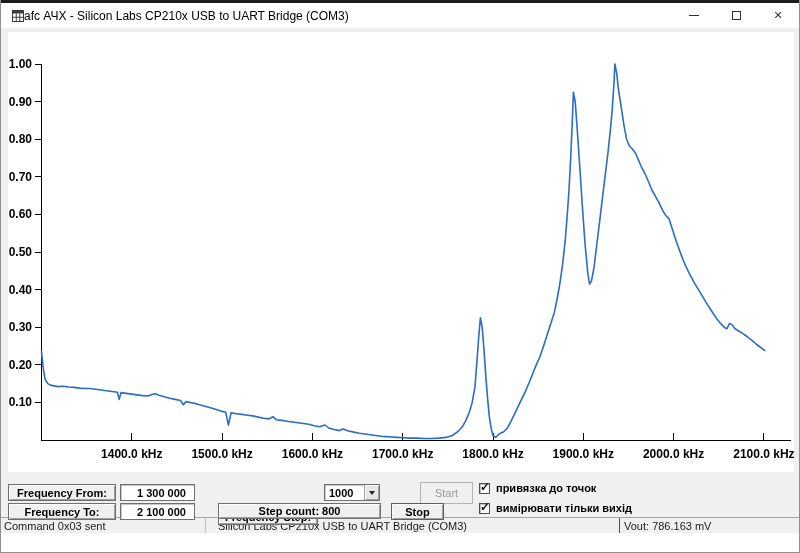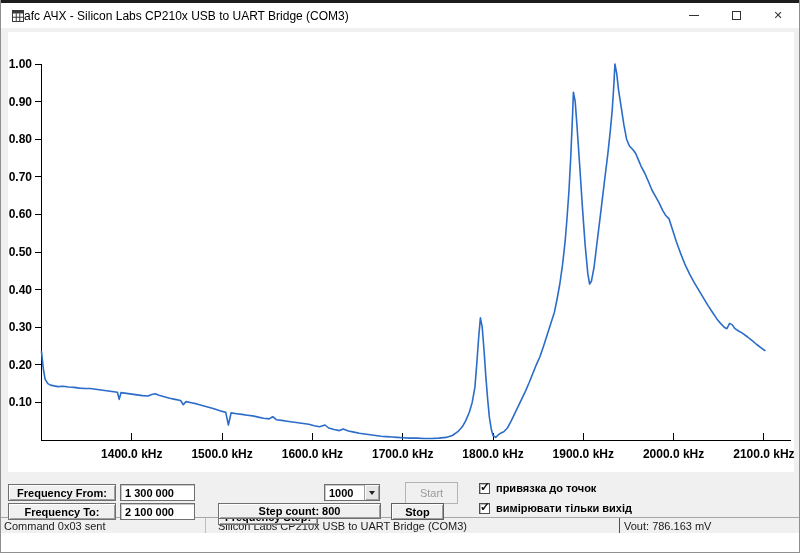--- a/index.html
+++ b/index.html
@@ -25,21 +25,21 @@
   .chart-svg { position:absolute; left:0; top:0; }
   
   .controls { position:relative; width:800px; height:45px; background:#f0f0f0;text-decoration:underline; }
   .lbl-btn { position:absolute; background:#f0f0f0; border:1px solid #6f6f6f;
              box-shadow:inset 1px 1px 0 #fdfdfd, inset -1px -1px 0 #9f9f9f;
              display:flex; align-items:center; justify-content:center;
              font-size:11px; font-weight:bold; color:#000; }
   .txt-input { position:absolute; background:#fff; border:1px solid #6f6f6f;
                box-shadow:inset 1px 1px 0 #c9c9c9;
                font-family:"Liberation Sans", sans-serif; font-size:11px; font-weight:bold; color:#000;
-               padding-left:4px; outline:none; }
+               padding-left:16px; outline:none; }
   .combo { position:absolute; background:#fff; border:1px solid #6f6f6f;
            box-shadow:inset 1px 1px 0 #c9c9c9; display:flex; align-items:center; }
   .combo-value { flex:1 1 auto; font-size:11px; font-weight:bold; padding-left:4px; }
   .combo-arrow-btn { flex:0 0 auto; width:15px; height:100%; background:#e6e6e6;
                      border-left:1px solid #9f9f9f; box-shadow:inset 1px 1px 0 #fbfbfb, inset -1px -1px 0 #9f9f9f;
                      display:flex; align-items:center; justify-content:center; }
   .combo-arrow { width:0; height:0; border-left:3px solid transparent; border-right:3px solid transparent; border-top:4px solid #222; }
   .btn-disabled { position:absolute; background:#f0f0f0; border:1px solid #b4b4b4;
                   display:flex; align-items:center; justify-content:center;
                   font-size:11px; color:#9a9a9a; }
@@ -142,21 +142,21 @@
 
     <div class="lbl-btn" style="left:217px; top:12px; width:100px; height:17px;margin-top:24px;">Frequency Step:</div>
     <div class="combo" style="left:323px; top:12px; width:56px; height:17px;">
       <span class="combo-value">1000</span>
       <span class="combo-arrow-btn">
         <span class="combo-arrow"></span>
       </span>
     </div>
     <div class="lbl-btn" style="left:217px; top:31px; width:163px; height:16px;">Step count: 800</div>
 
-    <div class="btn-disabled" style="left:404px; top:10px; width:53px; height:22px;">Start</div>
+    <div class="btn-disabled" style="left:419px; top:10px; width:53px; height:22px;">Start</div>
     <div class="btn-raised" style="left:390px; top:31px; width:53px; height:17px;">Stop</div>
 
     <div class="chk-row" style="left:478px; top:10px;">
       <span class="chk-box">
         <span class="chk-mark">✓</span>
       </span>
       <span class="chk-label">привязка до точок</span>
     </div>
     <div class="chk-row" style="left:478px; top:30px;">
       <span class="chk-box">

